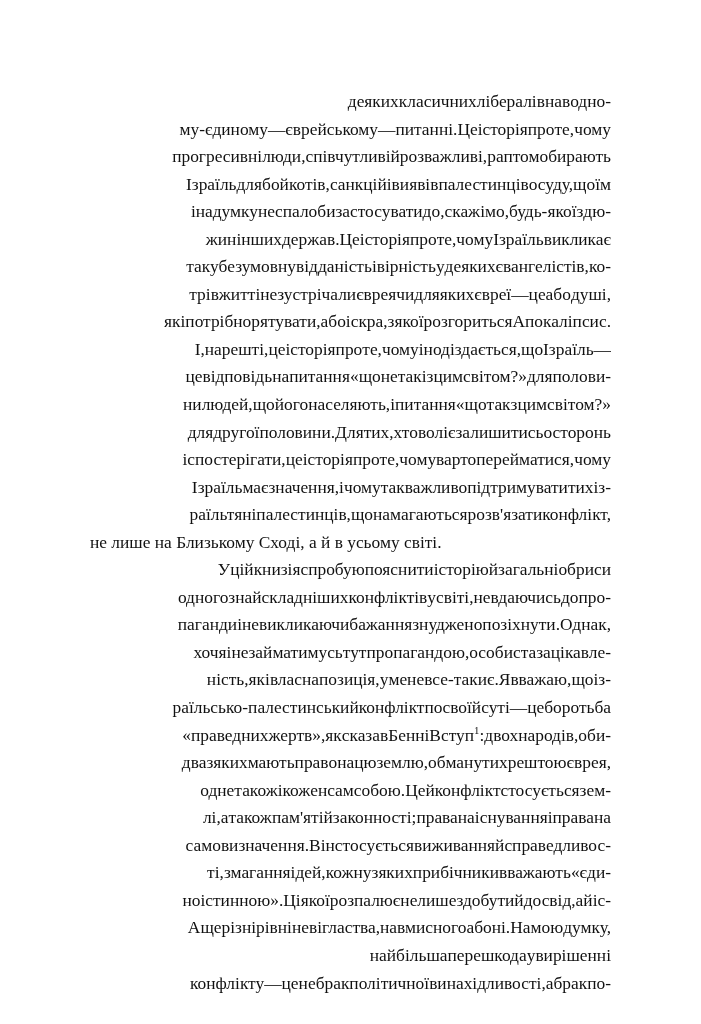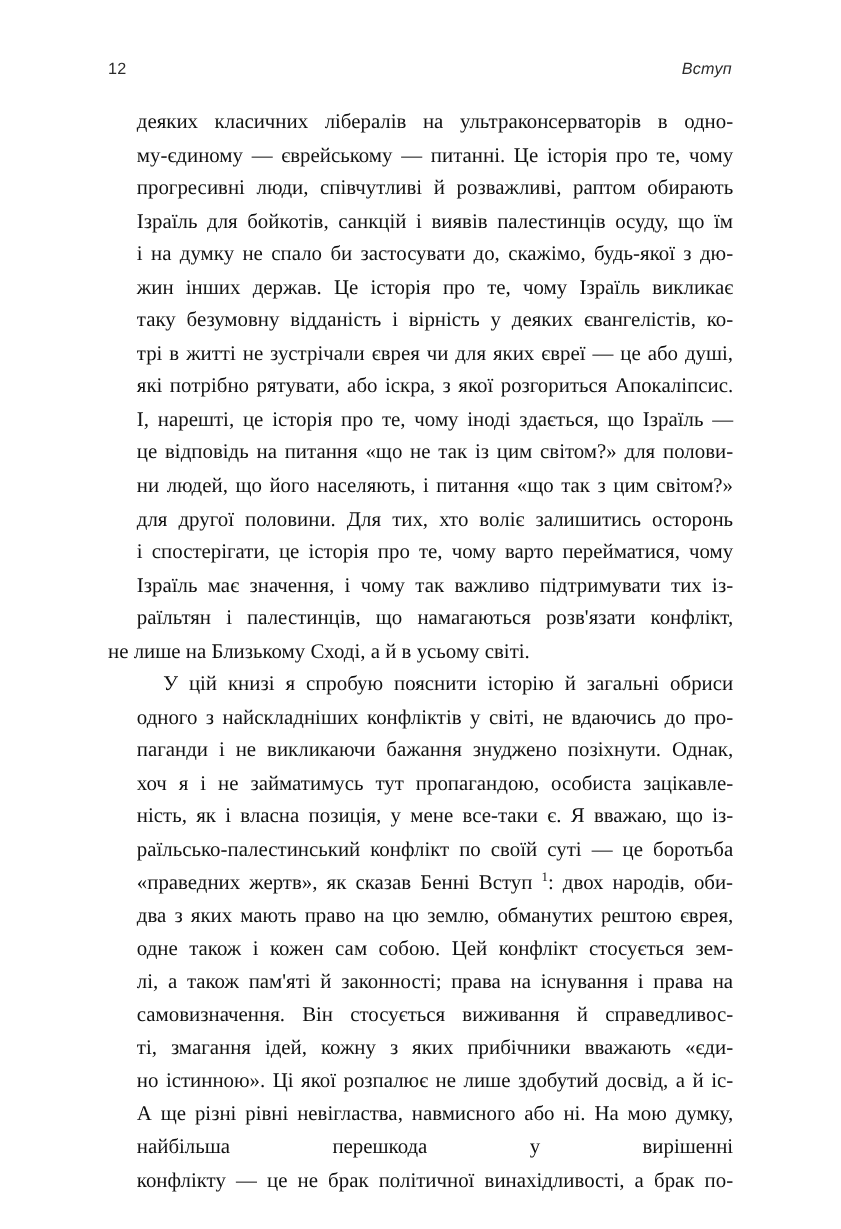--- a/index.html
+++ b/index.html
@@ -64,53 +64,47 @@
     hyphens: none;
     word-spacing: 0px;
   }
   .para .ln {
     display: block;
     white-space: nowrap;
   }
   
   .para .ln.j {
     display: flex;
-    justify-content: space-between;
+    justify-content: flex-end;
     white-space: nowrap;
-    margin-left: 24px;
   }
   .para .ln.j > span { display: inline-block; }
 
   .indent { display: inline-block; width: 22px; }
 
   sup.fn {
     font-size: 0.62em;
     vertical-align: super;
     line-height: 0;
   }
 </style>
 </head>
 <body>
 
 <div class="page">
 
-  <div class="running-head">
-    <span class="folio">12</span>
-    <span class="head-title">Вступ</span>
-  </div>
 
   <div class="textblock">
 
     <p class="para">
       <span class="ln j">
           <span>деяких</span>
           <span>класичних</span>
           <span>лібералів</span>
           <span>на</span>
-          <span>ультраконсерваторів</span>
           <span>в</span>
           <span>одно-</span>
         </span>
       <span class="ln j">
           <span>му-єдиному</span>
           <span>—</span>
           <span>єврейському</span>
           <span>—</span>
           <span>питанні.</span>
           <span>Це</span>

